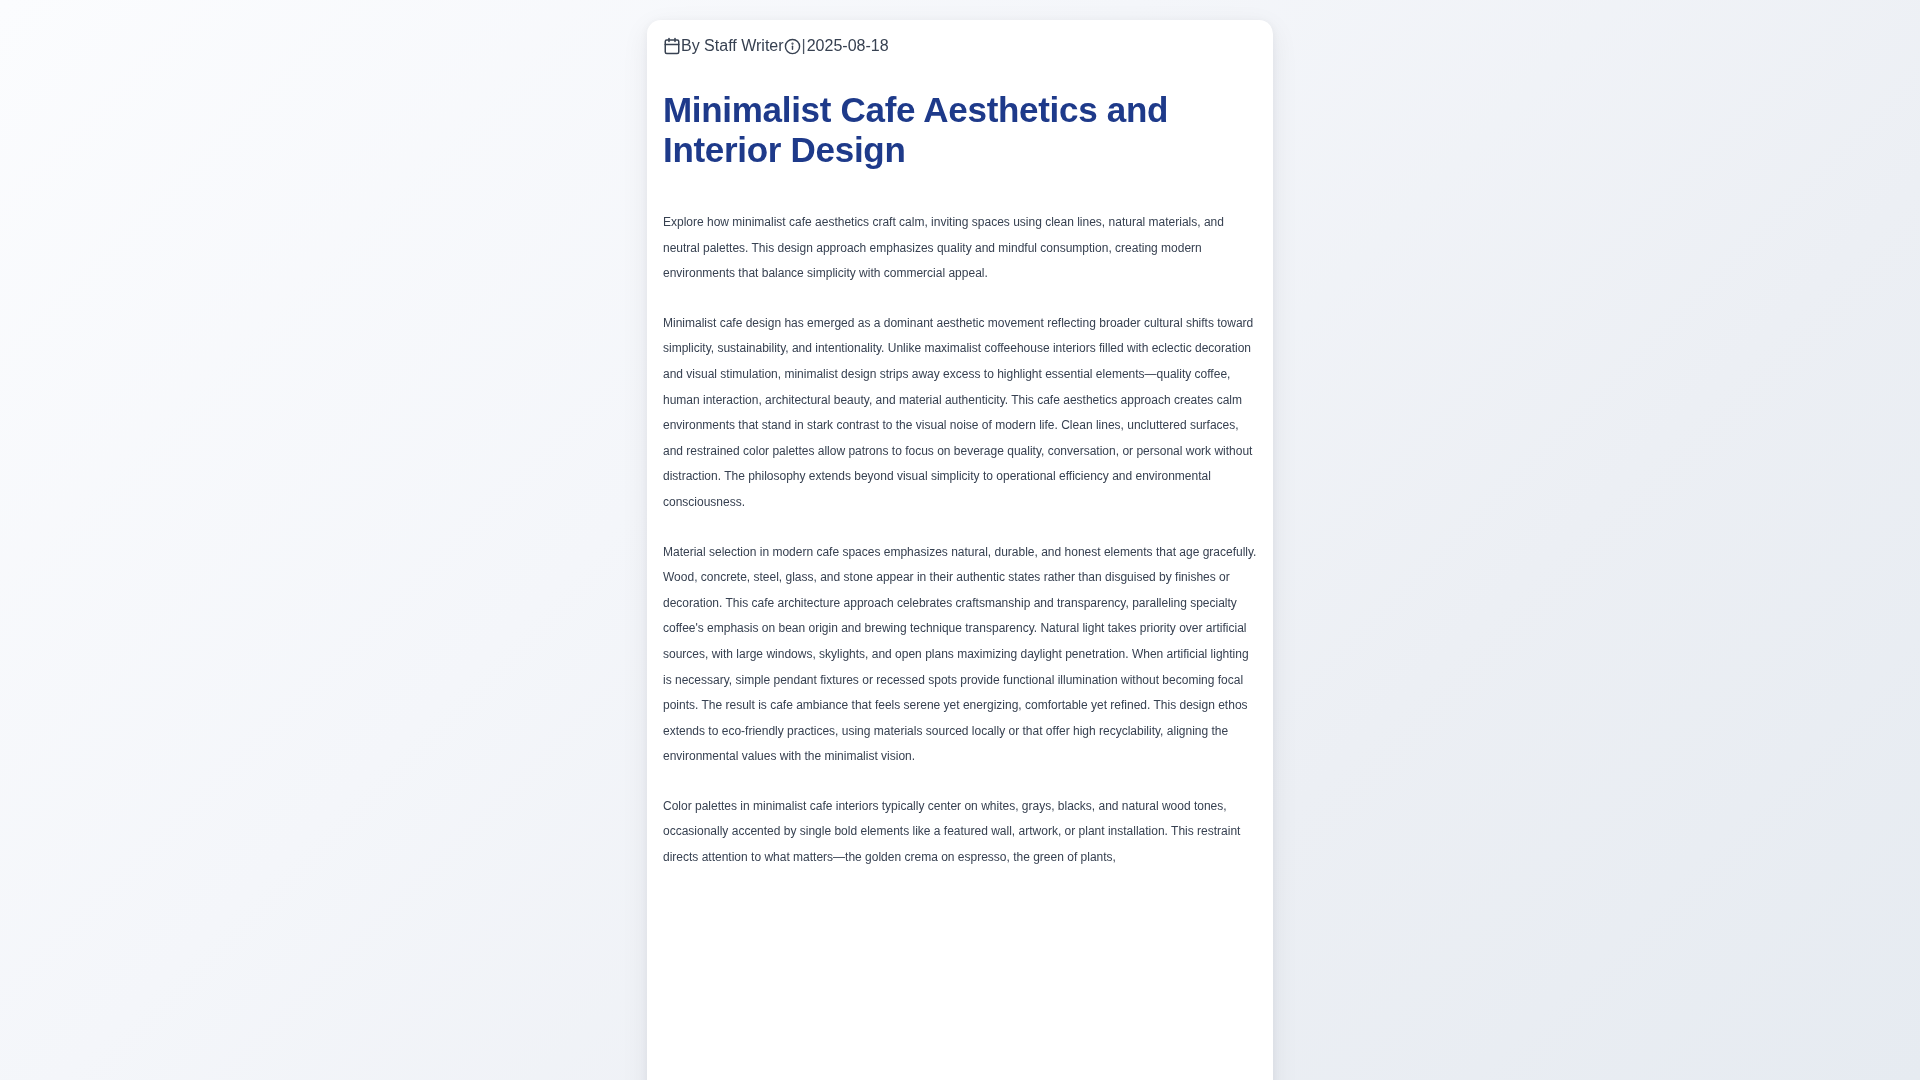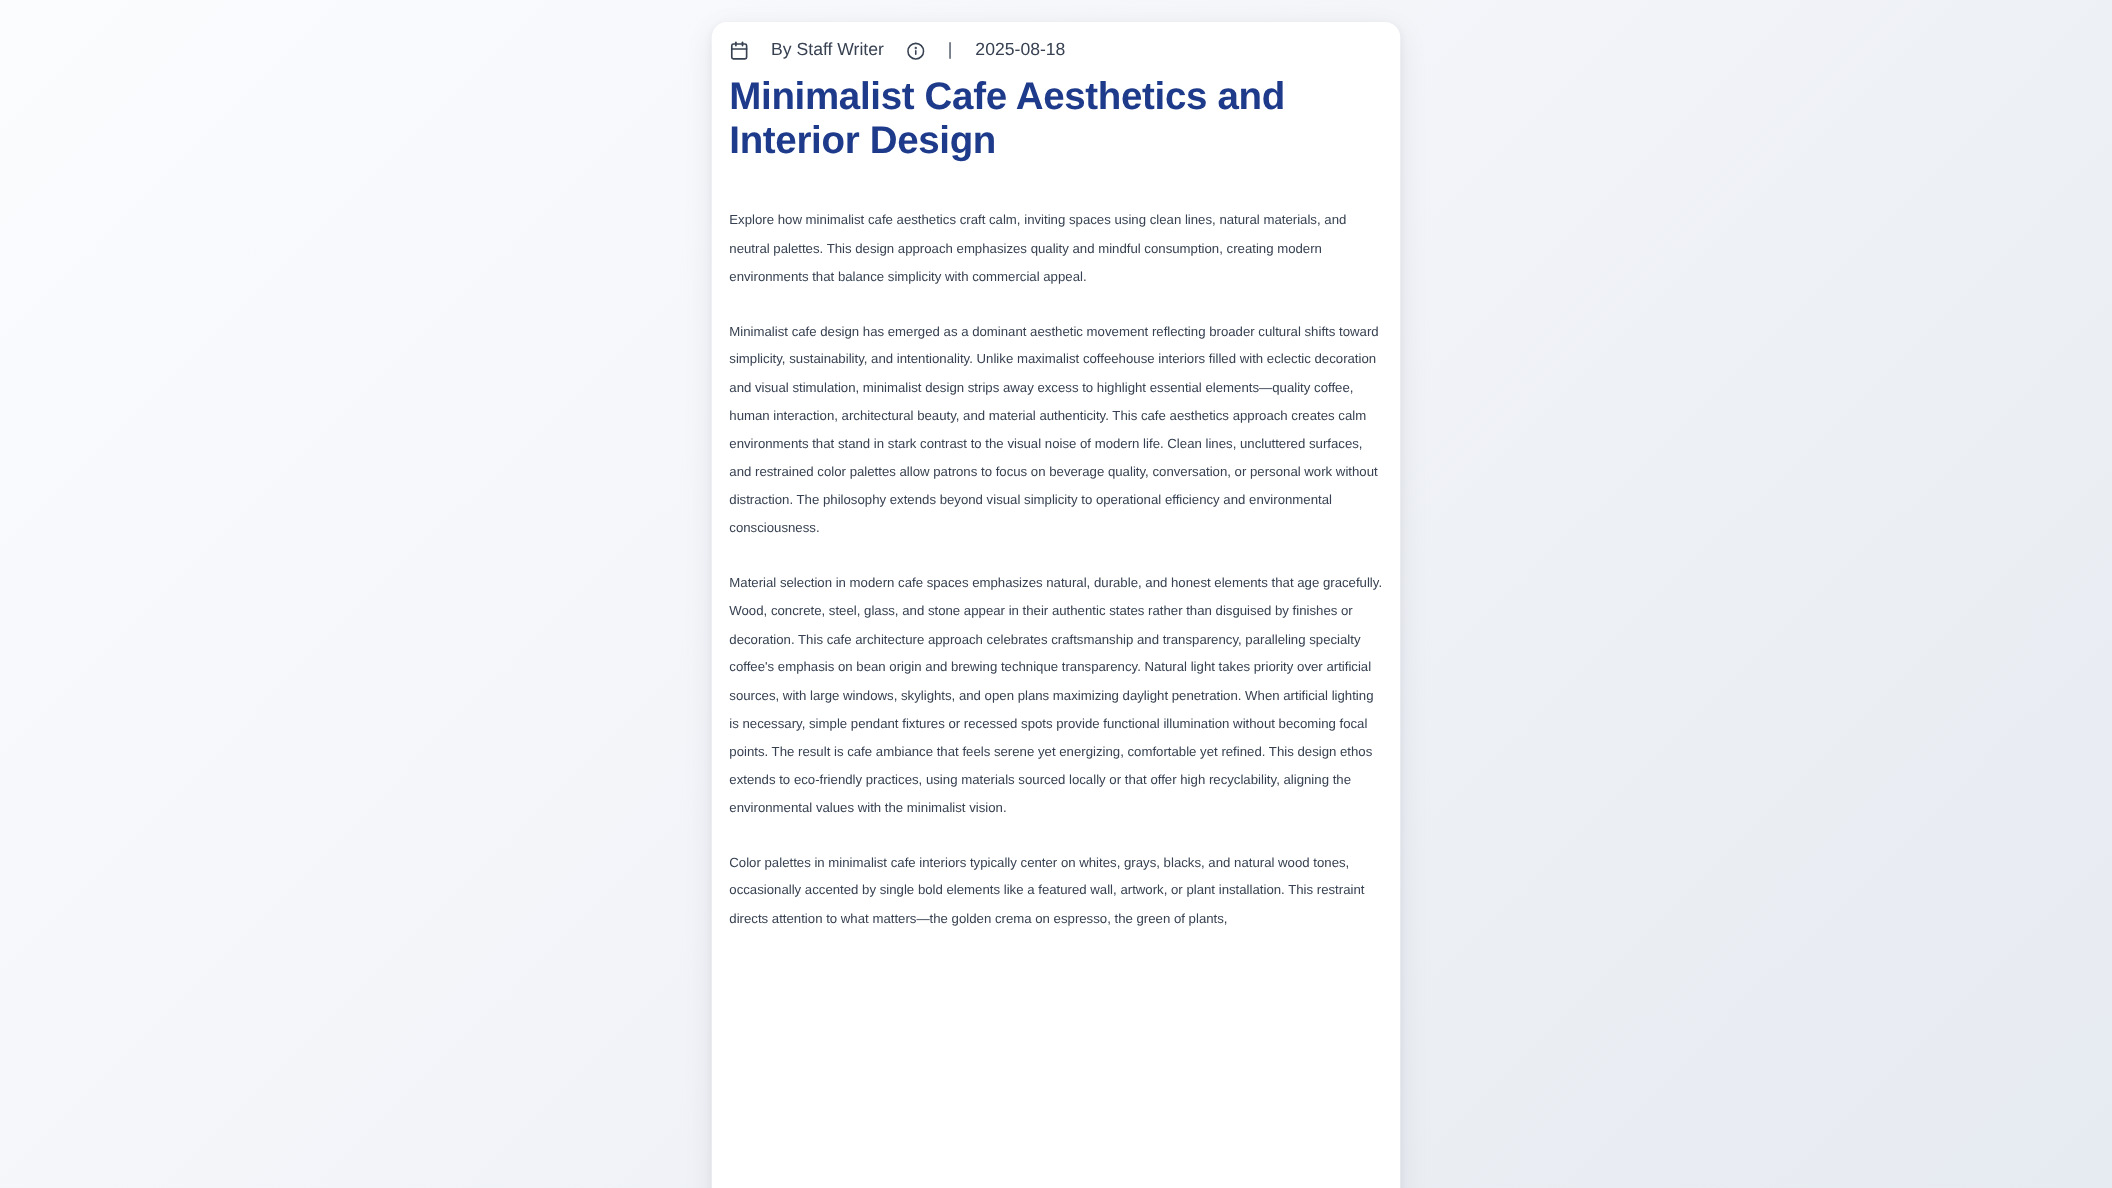--- a/index.html
+++ b/index.html
@@ -20,35 +20,35 @@
     margin: 20px auto 0 auto;
     min-height: 1400px;
     background: #ffffff;
     border-radius: 14px;
     box-shadow: 0 8px 28px rgba(15, 23, 42, 0.07), 0 2px 8px rgba(15, 23, 42, 0.05);
     padding: 16px 16px 48px 16px;
   }
   .meta {
     display: flex;
     align-items: center;
-    gap: 20px;
+    gap: 0;
     color: #374151;
     font-size: 16px;
     line-height: 20px;
   }
   .meta .icon {
     display: inline-flex;
     align-items: center;
     justify-content: center;
     flex: 0 0 auto;
   }
   .meta .icon svg { display: block; }
   .meta .sep { color: #4b5563; padding: 0 1px; }
   h1.title {
-    margin: 12px 0 40px 0;
+    margin: 34px 0 40px 0;
     font-size: 35px;
     line-height: 40px;
     font-weight: 800;
     letter-spacing: -0.3px;
     color: #1e3a8a;
     max-width: 594px;
   }
   .body-copy p {
     margin: 0 0 24px 0;
     font-size: 12px;

